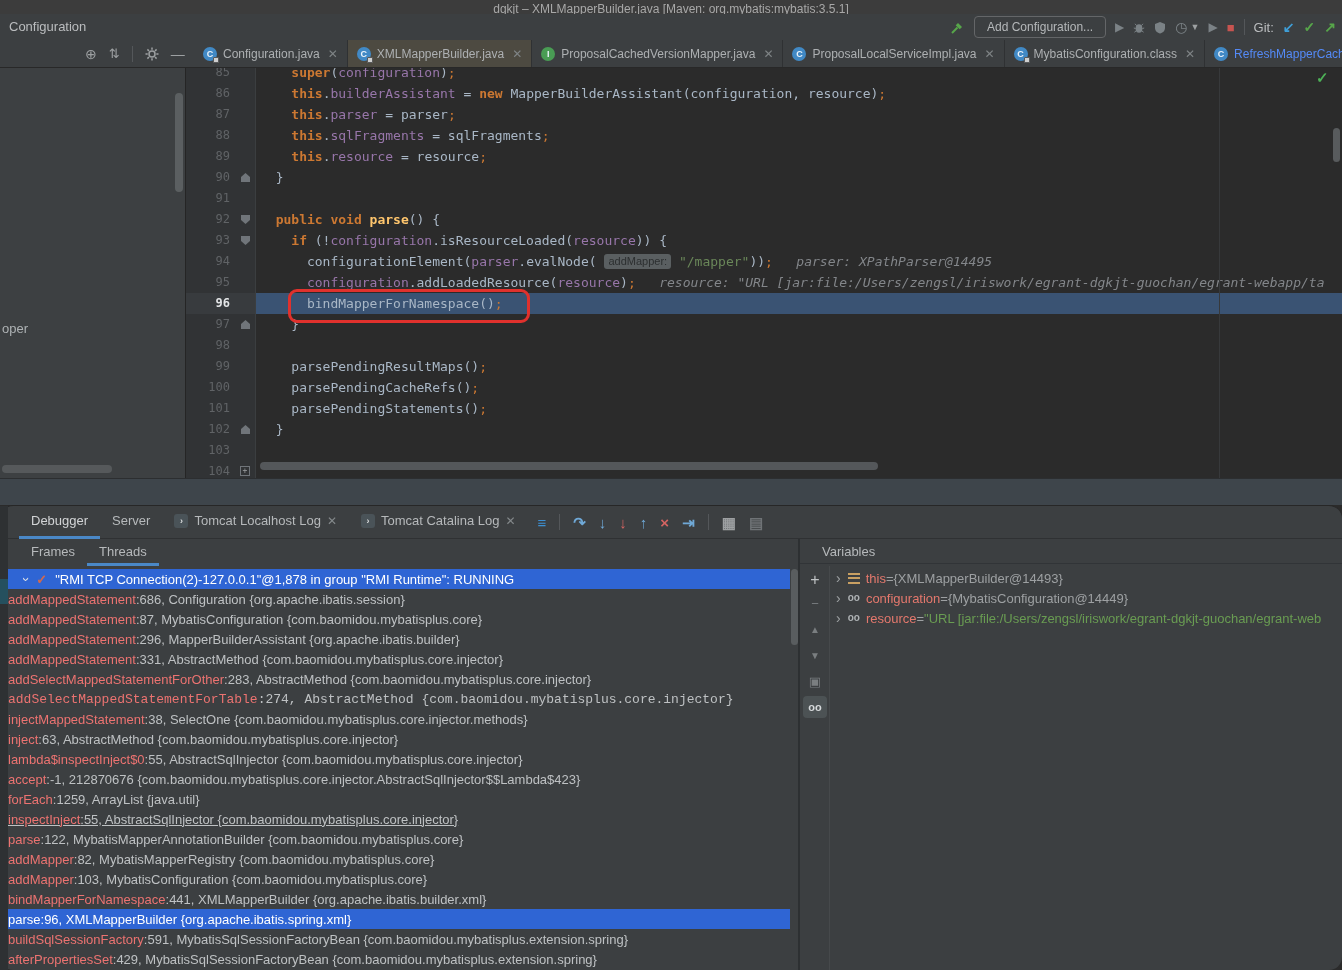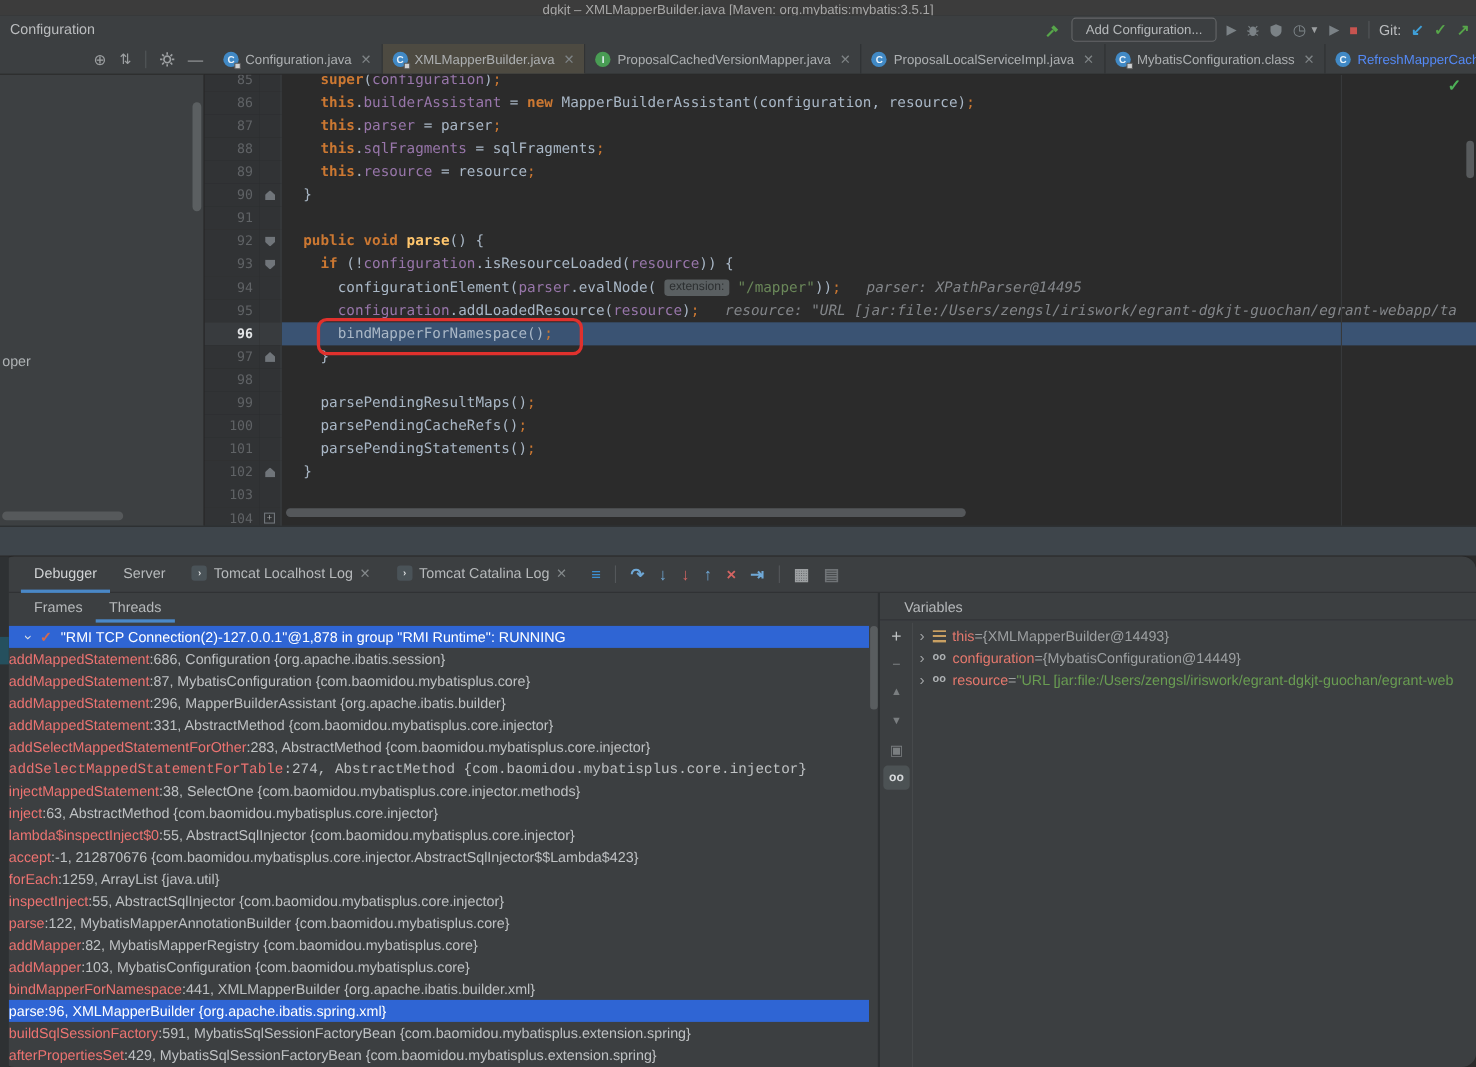--- a/index.html
+++ b/index.html
@@ -280,21 +280,21 @@
           <div class="crow" style="top: 162px;">
             <div class="ln">93</div>
             <div class="fold">
               <div class="fm open"></div>
             </div>
             <pre class="ctext">    <span class="tk-k">if</span><span class="tk-d"> (!</span><span class="tk-f">configuration</span><span class="tk-d">.isResourceLoaded(</span><span class="tk-f">resource</span><span class="tk-d">)) {</span></pre>
           </div>
           <div class="crow" style="top: 183px;">
             <div class="ln">94</div>
             <div class="fold"></div>
-            <pre class="ctext">      <span class="tk-d">configurationElement(</span><span class="tk-f">parser</span><span class="tk-d">.evalNode( </span><span class="tk-chip">extension:</span><span class="tk-d"> </span><span class="tk-s">"/mapper"</span><span class="tk-d">))</span><span class="tk-sc">;</span><span class="tk-hint">   parser: XPathParser@14495</span></pre>
+            <pre class="ctext">      <span class="tk-d">configurationElement(</span><span class="tk-f">parser</span><span class="tk-d">.evalNode( </span><span class="tk-chip">addMapper:</span><span class="tk-d"> </span><span class="tk-s">"/mapper"</span><span class="tk-d">))</span><span class="tk-sc">;</span><span class="tk-hint">   parser: XPathParser@14495</span></pre>
           </div>
           <div class="crow" style="top: 204px;">
             <div class="ln">95</div>
             <div class="fold"></div>
             <pre class="ctext">      <span class="tk-f">configuration</span><span class="tk-d">.addLoadedResource(</span><span class="tk-f">resource</span><span class="tk-d">)</span><span class="tk-sc">;</span><span class="tk-hint">   resource: "URL [jar:file:/Users/zengsl/iriswork/egrant-dgkjt-guochan/egrant-webapp/ta</span></pre>
           </div>
           <div class="crow cur" style="top: 225px;">
             <div class="ln">96</div>
             <div class="fold"></div>
             <pre class="ctext">      <span class="tk-d">bindMapperForNamespace()</span><span class="tk-sc">;</span></pre>
@@ -442,21 +442,21 @@
           <span class="fm-rest">:55, AbstractSqlInjector {com.baomidou.mybatisplus.core.injector}</span>
         </div>
         <div class="frow" style="top: 203px; text-align: center;">
           <span class="fm-method">accept</span>
           <span class="fm-rest">:-1, 212870676 {com.baomidou.mybatisplus.core.injector.AbstractSqlInjector$$Lambda$423}</span>
         </div>
         <div class="frow" style="top: 223px;">
           <span class="fm-method">forEach</span>
           <span class="fm-rest">:1259, ArrayList {java.util}</span>
         </div>
-        <div class="frow" style="top: 243px;">
+        <div class="frow" style="top: 243px; text-decoration: underline;">
           <span class="fm-method">inspectInject</span>
           <span class="fm-rest">:55, AbstractSqlInjector {com.baomidou.mybatisplus.core.injector}</span>
         </div>
         <div class="frow" style="top: 263px;">
           <span class="fm-method">parse</span>
           <span class="fm-rest">:122, MybatisMapperAnnotationBuilder {com.baomidou.mybatisplus.core}</span>
         </div>
         <div class="frow" style="top: 283px;">
           <span class="fm-method">addMapper</span>
           <span class="fm-rest">:82, MybatisMapperRegistry {com.baomidou.mybatisplus.core}</span>

